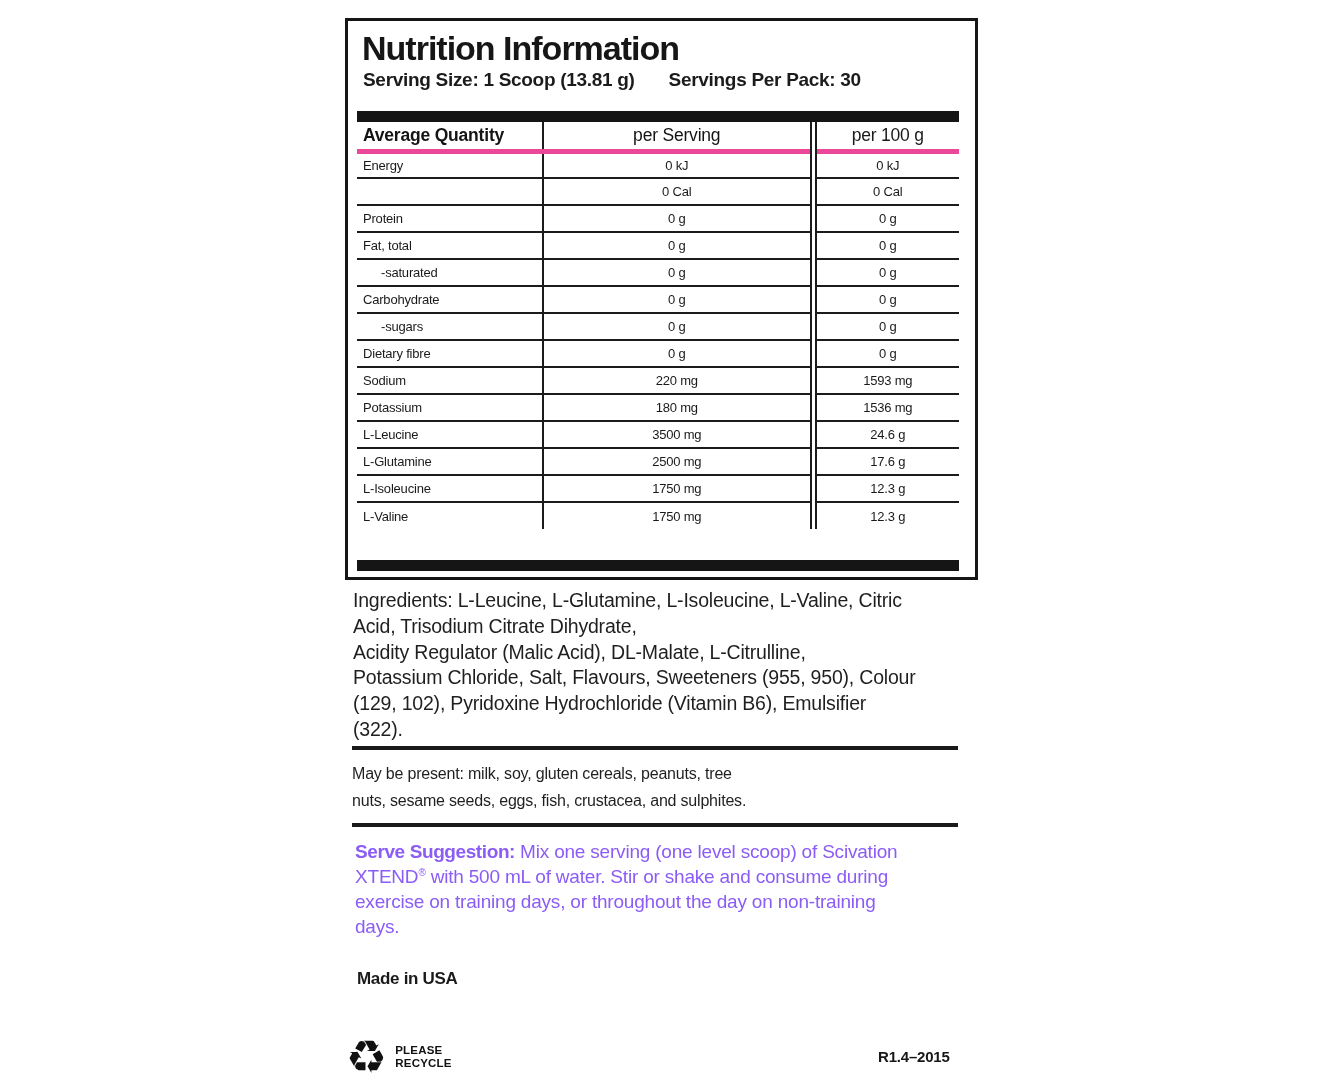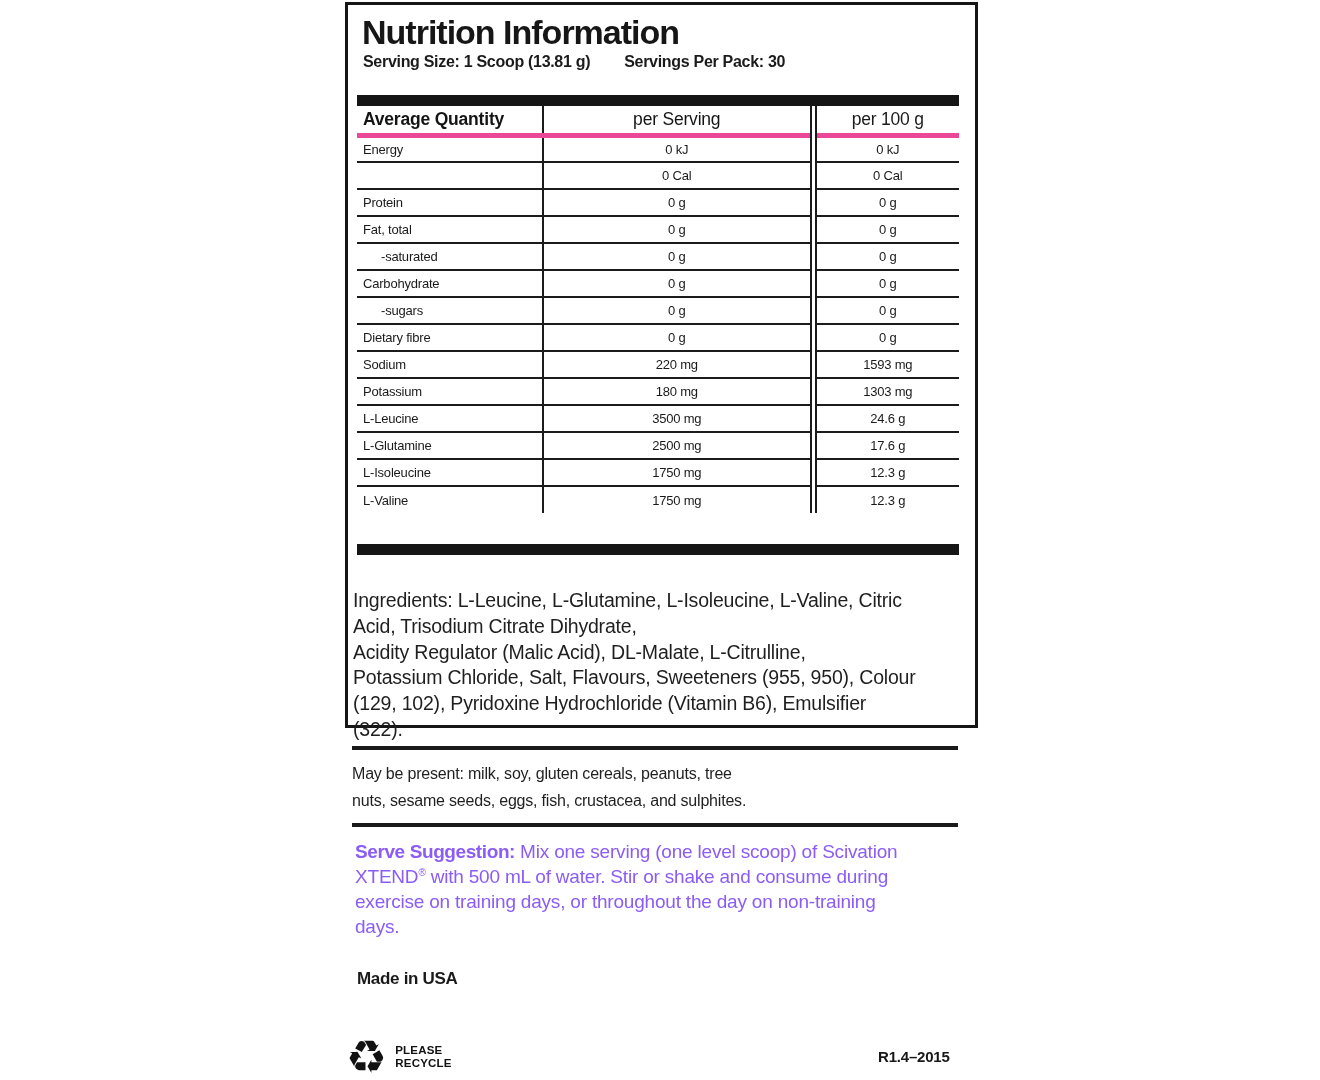--- a/index.html
+++ b/index.html
@@ -8,33 +8,33 @@
     width: 1320px; height: 1080px;
     position: relative;
     font-family: "Liberation Sans", sans-serif;
     color: #1a1a1a;
     overflow: hidden;
   }
   .abs { position: absolute; }
 
   
   .nutri-box {
-    left: 345px; top: 2px;
-    width: 633px; height: 726px;
+    left: 345px; top: 18px;
+    width: 633px; height: 562px;
     border: 3px solid #161616;
     background: #ffffff;
   }
   .nutri-title {
     position: absolute; left: 14px; top: 8px;
     font-size: 34px; font-weight: bold; letter-spacing: -1px;
     color: #161616;
   }
   .nutri-sub {
     position: absolute; left: 15px; top: 48px;
-    font-size: 16px; font-weight: 600; letter-spacing: -0.3px;
+    font-size: 19px; font-weight: 600; letter-spacing: -0.3px;
     color: #1b1b1b;
   }
   .nutri-sub .gap { display: inline-block; width: 34px; }
 
   .bar {
     position: absolute; left: 9px; width: 602px; height: 11px;
     background: #151515;
   }
   .bar.top { top: 90px; }
   .bar.bottom { top: 539px; }
@@ -175,21 +175,21 @@
         <td class="val vline3">0 g</td>
       </tr>
       <tr>
         <td class="lab">Sodium</td>
         <td class="val vline2">220 mg</td>
         <td class="val vline3">1593 mg</td>
       </tr>
       <tr>
         <td class="lab">Potassium</td>
         <td class="val vline2">180 mg</td>
-        <td class="val vline3">1303 mg</td>
+        <td class="val vline3">1536 mg</td>
       </tr>
       <tr>
         <td class="lab">L-Leucine</td>
         <td class="val vline2">3500 mg</td>
         <td class="val vline3">24.6 g</td>
       </tr>
       <tr>
         <td class="lab">L-Glutamine</td>
         <td class="val vline2">2500 mg</td>
         <td class="val vline3">17.6 g</td>

